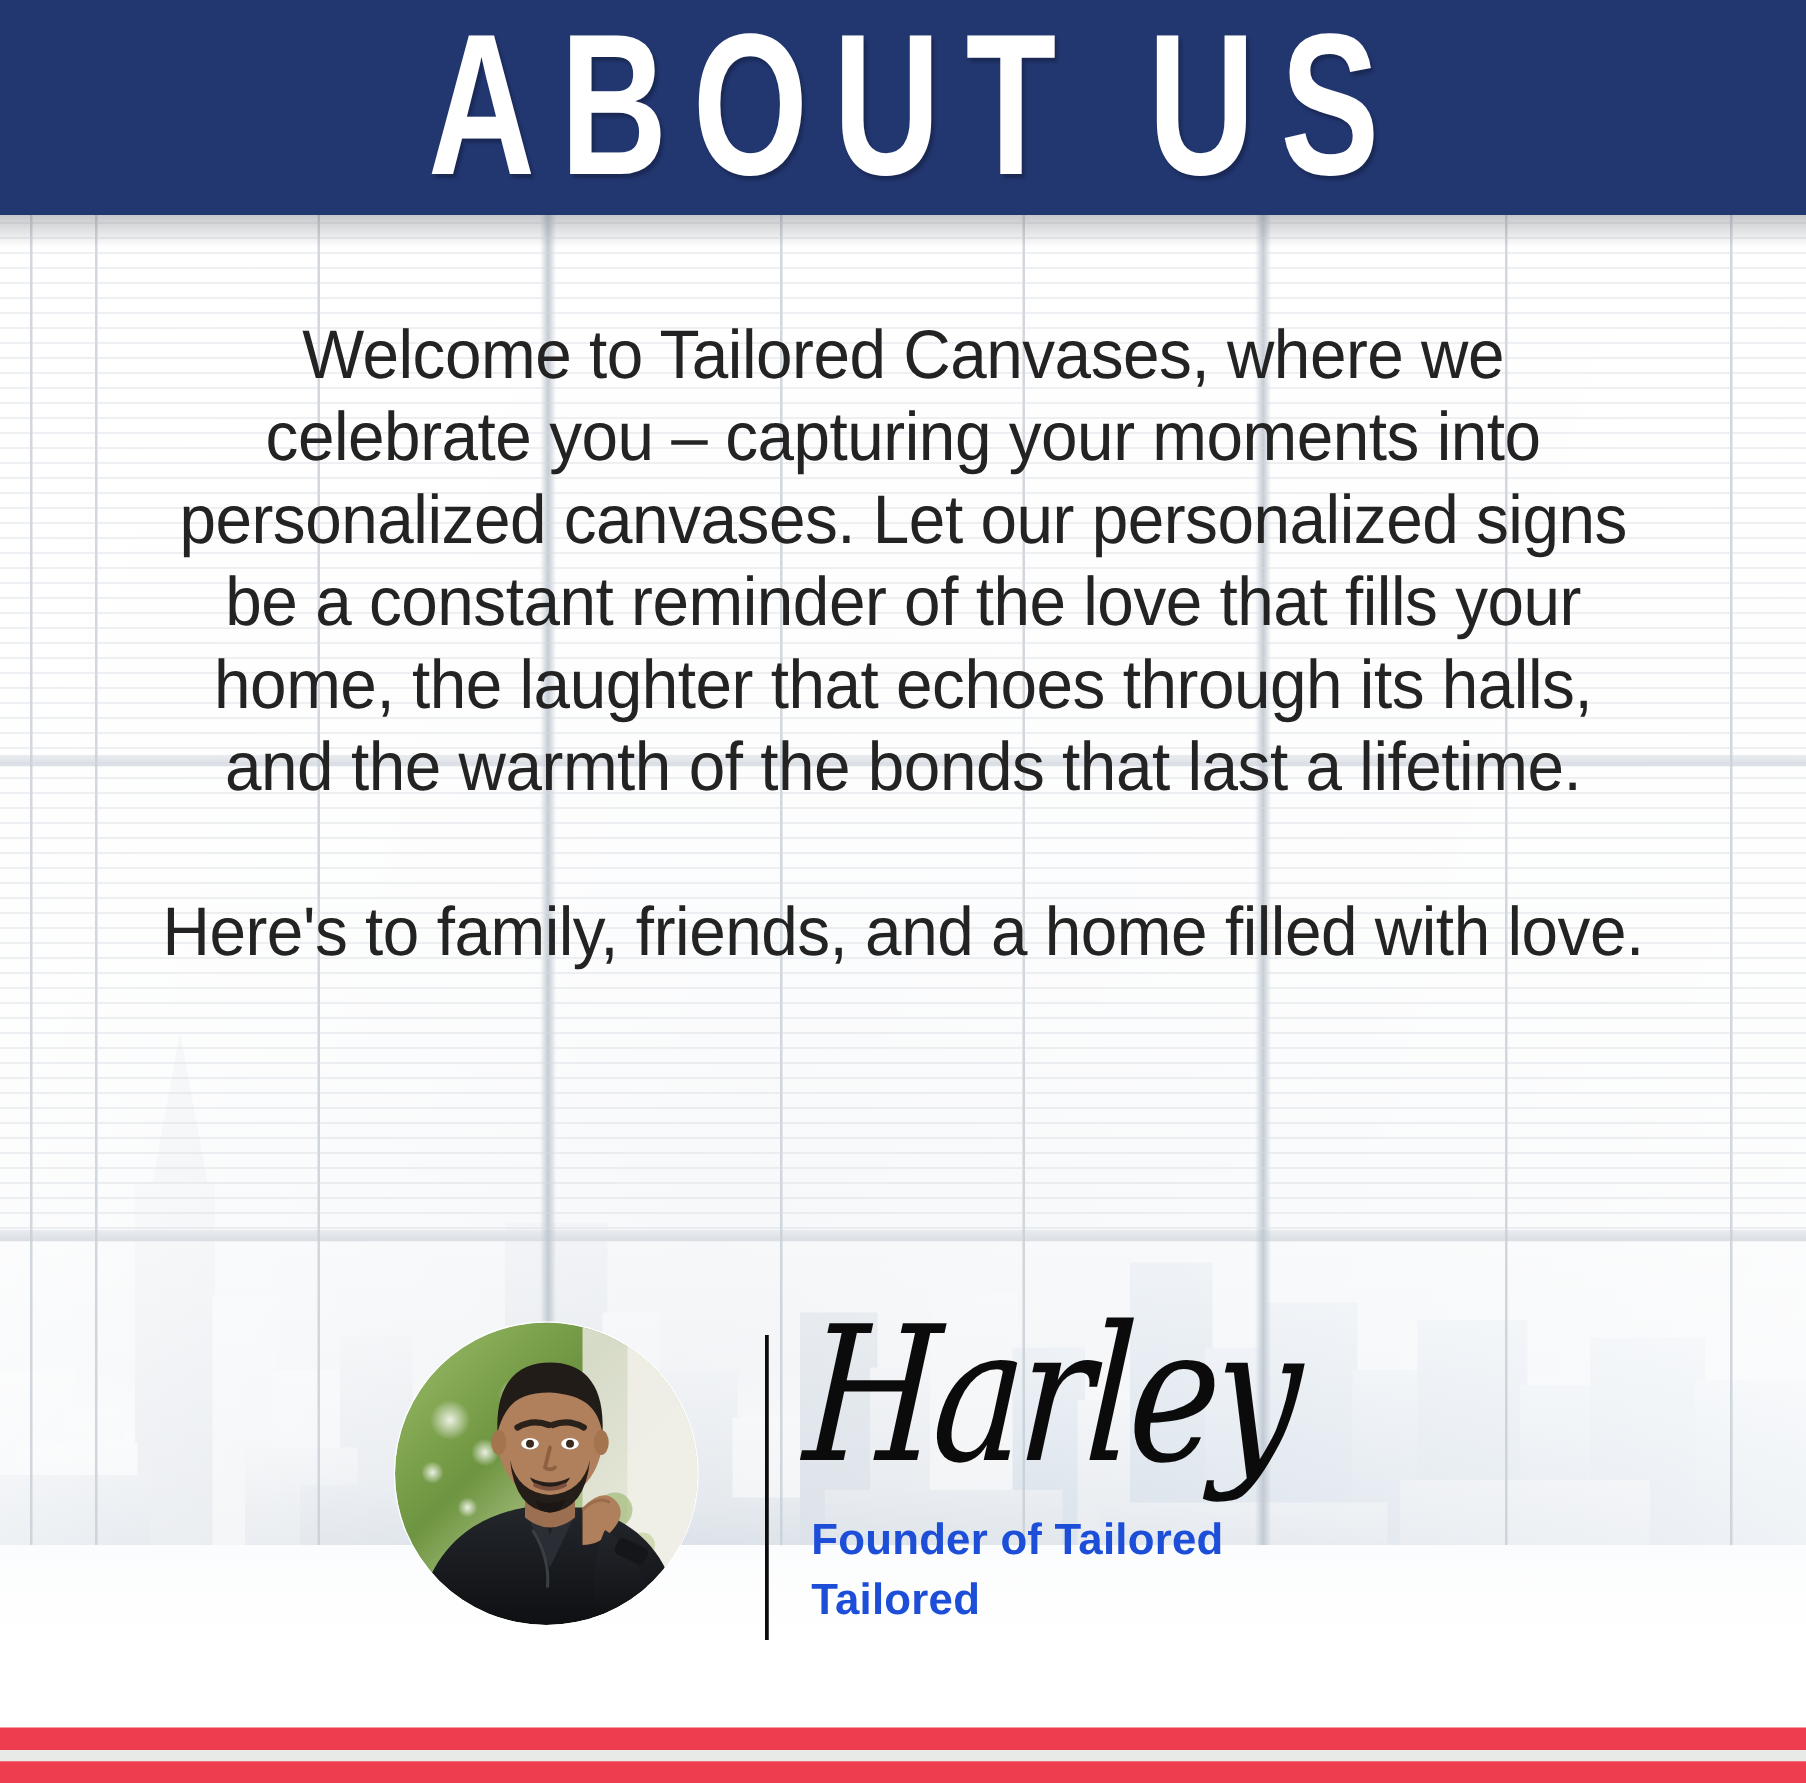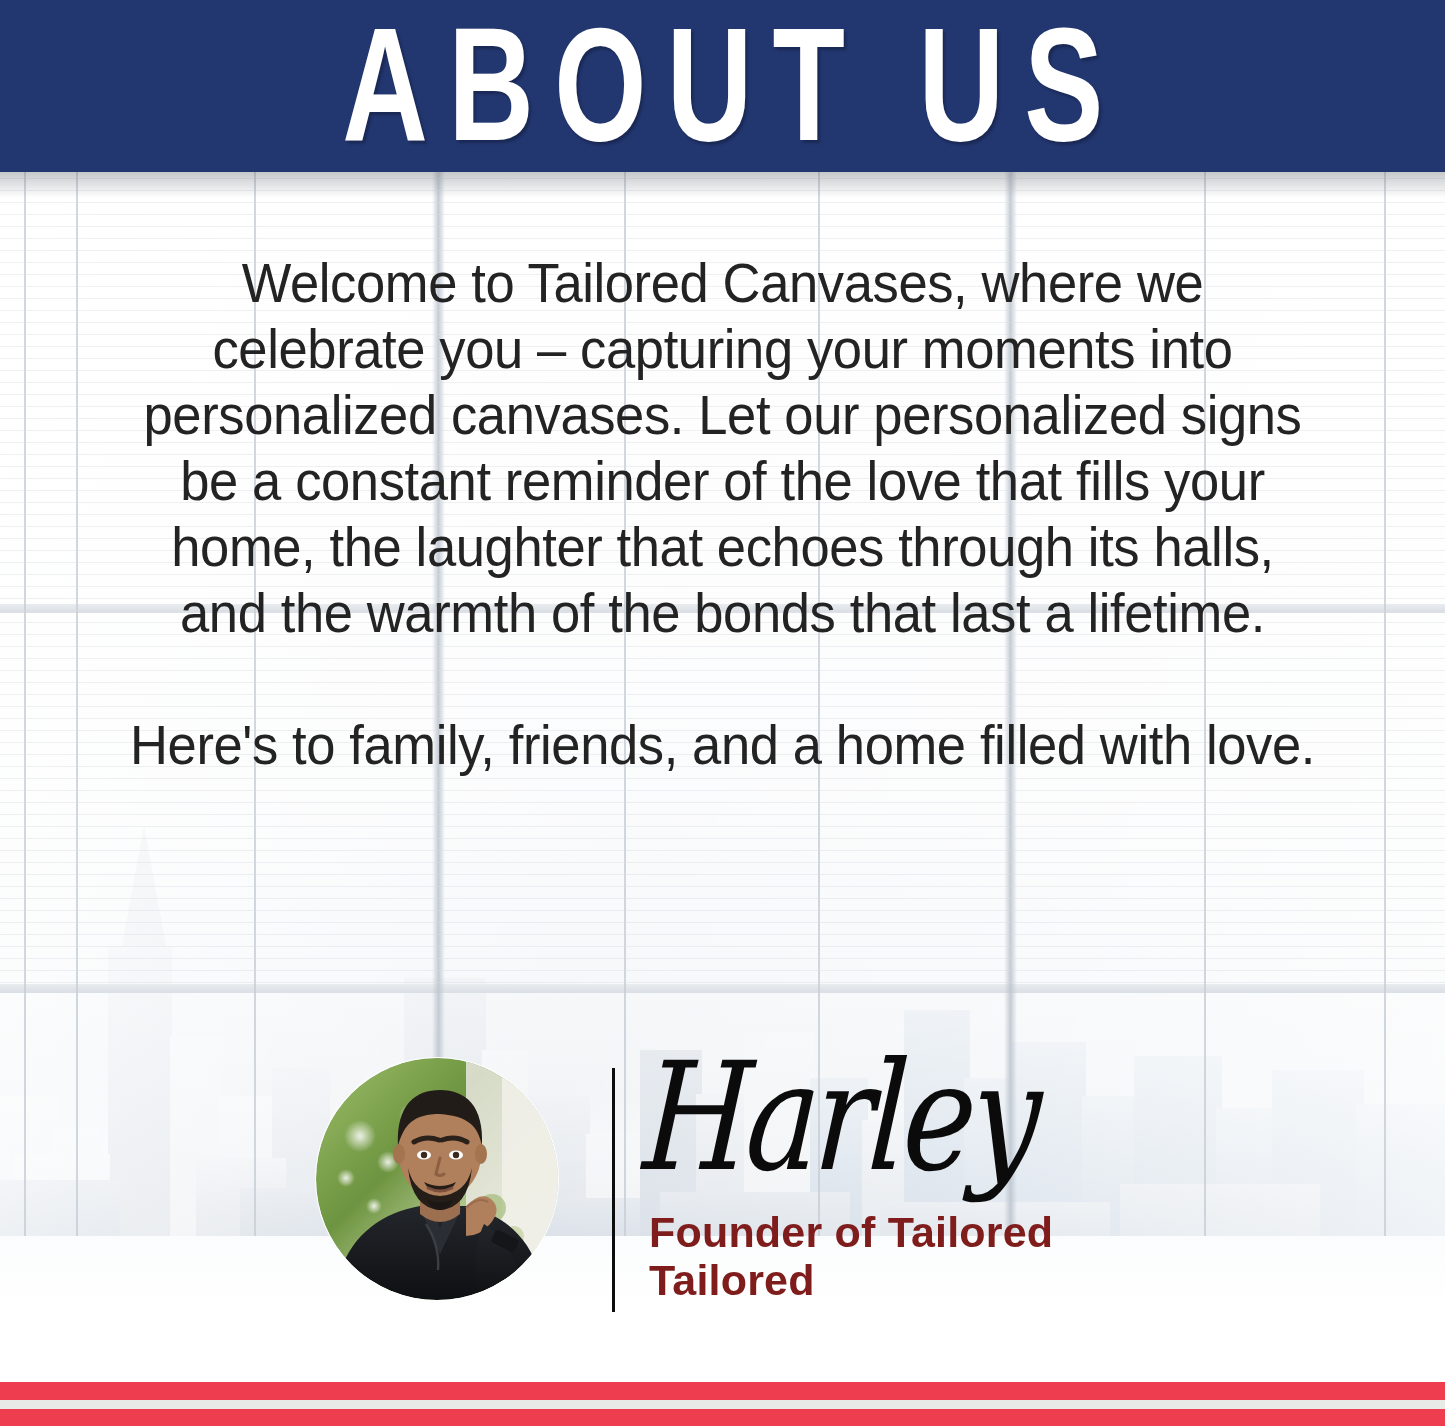--- a/index.html
+++ b/index.html
@@ -191,23 +191,23 @@
     color:#0b0b0b;
     letter-spacing:-6px;
     transform:scaleX(.82) skewX(-4deg);
     transform-origin:left top;
     white-space:nowrap;
     margin-top:-6px;
   }
   .sig-role {
     font-family:"Liberation Sans", sans-serif;
     font-weight:700;
-    font-size:43px;
+    font-size:35px;
     line-height:48px;
-    color:#7f1d1d;
+    color:#1d4ed8;
     letter-spacing:.2px;
     margin-top:16px;
     width:470px;
   }
 
   
   .stripe {
     position:absolute; left:0; width:100%;
     z-index:8;
   }

